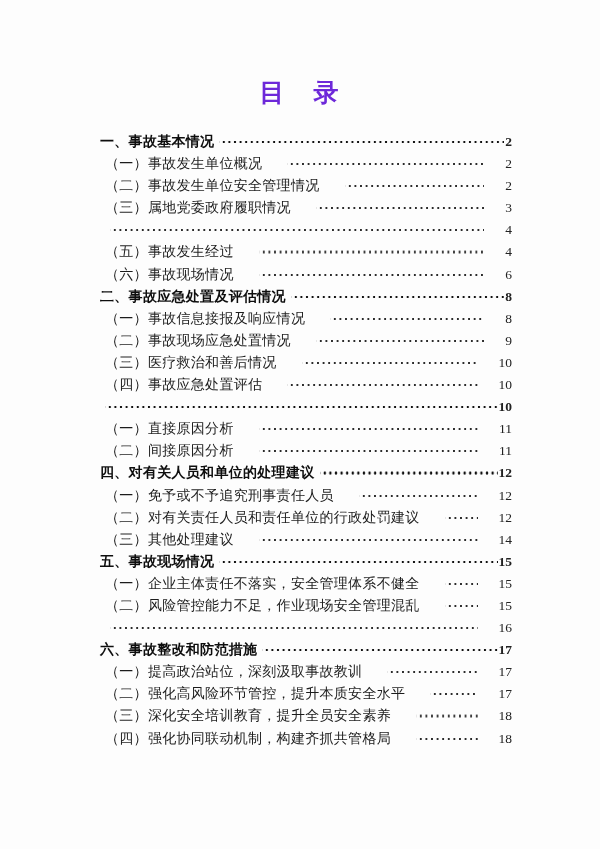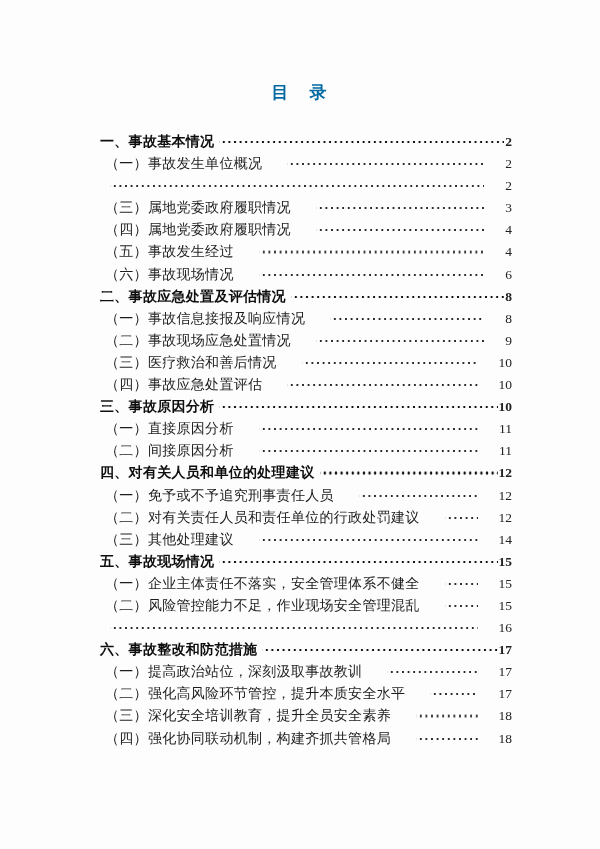--- a/index.html
+++ b/index.html
@@ -15,25 +15,25 @@
     font-family: "Liberation Serif", "DejaVu Serif", serif;
     color: #1c1c1c;
     overflow: hidden;
   }
   .doc-title {
     position: absolute;
     top: 81px;
     left: 0;
     width: 100%;
     text-align: center;
-    font-size: 17px;
+    font-size: 25px;
     font-weight: 700;
     letter-spacing: 2px;
     line-height: 24px;
-    color: #0369a1;
+    color: #6d28d9;
   }
   .toc {
     position: absolute;
     top: 131px;
     left: 100px;
     width: 412px;
   }
   .toc-row {
     display: flex;
     align-items: center;
@@ -86,30 +86,30 @@
         <span class="toc-label">一、事故基本情况</span>
         <span class="toc-leader"></span>
         <span class="toc-page">2</span>
       </div>
       <div class="toc-row lvl2">
         <span class="toc-label">（一）事故发生单位概况</span>
         <span class="toc-leader"></span>
         <span class="toc-page">2</span>
       </div>
       <div class="toc-row lvl2">
+        <span class="toc-label">（二）事故发生单位安全管理情况</span>
         <span class="toc-leader"></span>
         <span class="toc-page">2</span>
       </div>
       <div class="toc-row lvl2">
         <span class="toc-label">（三）属地党委政府履职情况</span>
         <span class="toc-leader"></span>
         <span class="toc-page">3</span>
       </div>
       <div class="toc-row lvl2">
-        <span class="toc-label">（四）属地党委政府履职情况</span>
         <span class="toc-leader"></span>
         <span class="toc-page">4</span>
       </div>
       <div class="toc-row lvl2">
         <span class="toc-label">（五）事故发生经过</span>
         <span class="toc-leader"></span>
         <span class="toc-page">4</span>
       </div>
       <div class="toc-row lvl2">
         <span class="toc-label">（六）事故现场情况</span>
@@ -135,21 +135,20 @@
         <span class="toc-label">（三）医疗救治和善后情况</span>
         <span class="toc-leader"></span>
         <span class="toc-page">10</span>
       </div>
       <div class="toc-row lvl2">
         <span class="toc-label">（四）事故应急处置评估</span>
         <span class="toc-leader"></span>
         <span class="toc-page">10</span>
       </div>
       <div class="toc-row lvl1">
-        <span class="toc-label">三、事故原因分析</span>
         <span class="toc-leader"></span>
         <span class="toc-page">10</span>
       </div>
       <div class="toc-row lvl2">
         <span class="toc-label">（一）直接原因分析</span>
         <span class="toc-leader"></span>
         <span class="toc-page">11</span>
       </div>
       <div class="toc-row lvl2">
         <span class="toc-label">（二）间接原因分析</span>

